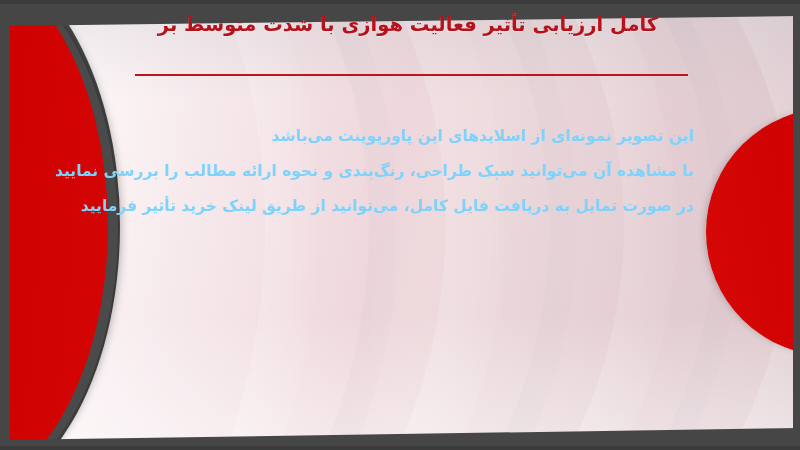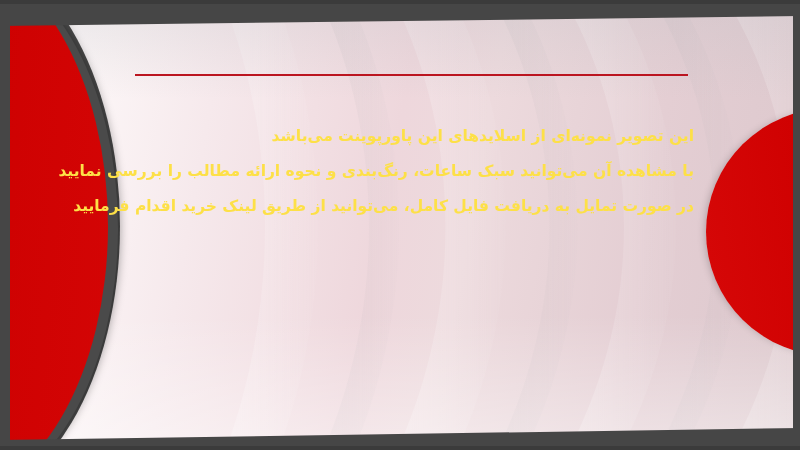--- a/index.html
+++ b/index.html
@@ -58,21 +58,21 @@
       text-align:center;}
   .title-line{color:#b5121b;font-weight:bold;font-size:19.5px;
       line-height:30px;letter-spacing:0;white-space:nowrap;
       text-shadow:0 1px 0 rgba(255,255,255,.35);}
   .title-rule{position:absolute;left:135px;top:74px;width:553px;height:0;
       border-top:2px solid #bb1520;}
 
   
   .body-wrap{position:absolute;right:106px;top:119px;width:600px;
       text-align:right;}
-  .body-line{color:#fde047;font-weight:bold;font-size:15.5px;
+  .body-line{color:#7dd3fc;font-weight:bold;font-size:15.5px;
       line-height:35px;white-space:nowrap;}
 </style>
 </head>
 <body>
 
 <div id="slide">
 
   <div class="bg-plate"></div>
 
   <svg class="bg-arcs" viewBox="0 0 800 450" preserveAspectRatio="none">
@@ -105,22 +105,23 @@
   <div class="red-right"></div>
 
   <div class="frame-top"></div>
   <div class="frame-bottom"></div>
   <div class="frame-left"></div>
   <div class="frame-right"></div>
   <div class="hairline-top"></div>
   <div class="hairline-bottom"></div>
 
   <div class="title-wrap">
+    <div class="title-line">کامل ارزیابی تأثیر فعالیت هوازی با شدت متوسط بر</div>
   </div>
   <div class="title-rule"></div>
 
   <div class="body-wrap">
     <div class="body-line">این تصویر نمونه‌ای از اسلایدهای این پاورپوینت می‌باشد</div>
-    <div class="body-line">با مشاهده آن می‌توانید سبک ساعات، رنگ‌بندی و نحوه ارائه مطالب را بررسی نمایید</div>
-    <div class="body-line">در صورت تمایل به دریافت فایل کامل، می‌توانید از طریق لینک خرید اقدام فرمایید</div>
+    <div class="body-line">با مشاهده آن می‌توانید سبک طراحی، رنگ‌بندی و نحوه ارائه مطالب را بررسی نمایید</div>
+    <div class="body-line">در صورت تمایل به دریافت فایل کامل، می‌توانید از طریق لینک خرید تأثیر فرمایید</div>
   </div>
 
 </div>
 
 </body></html>

